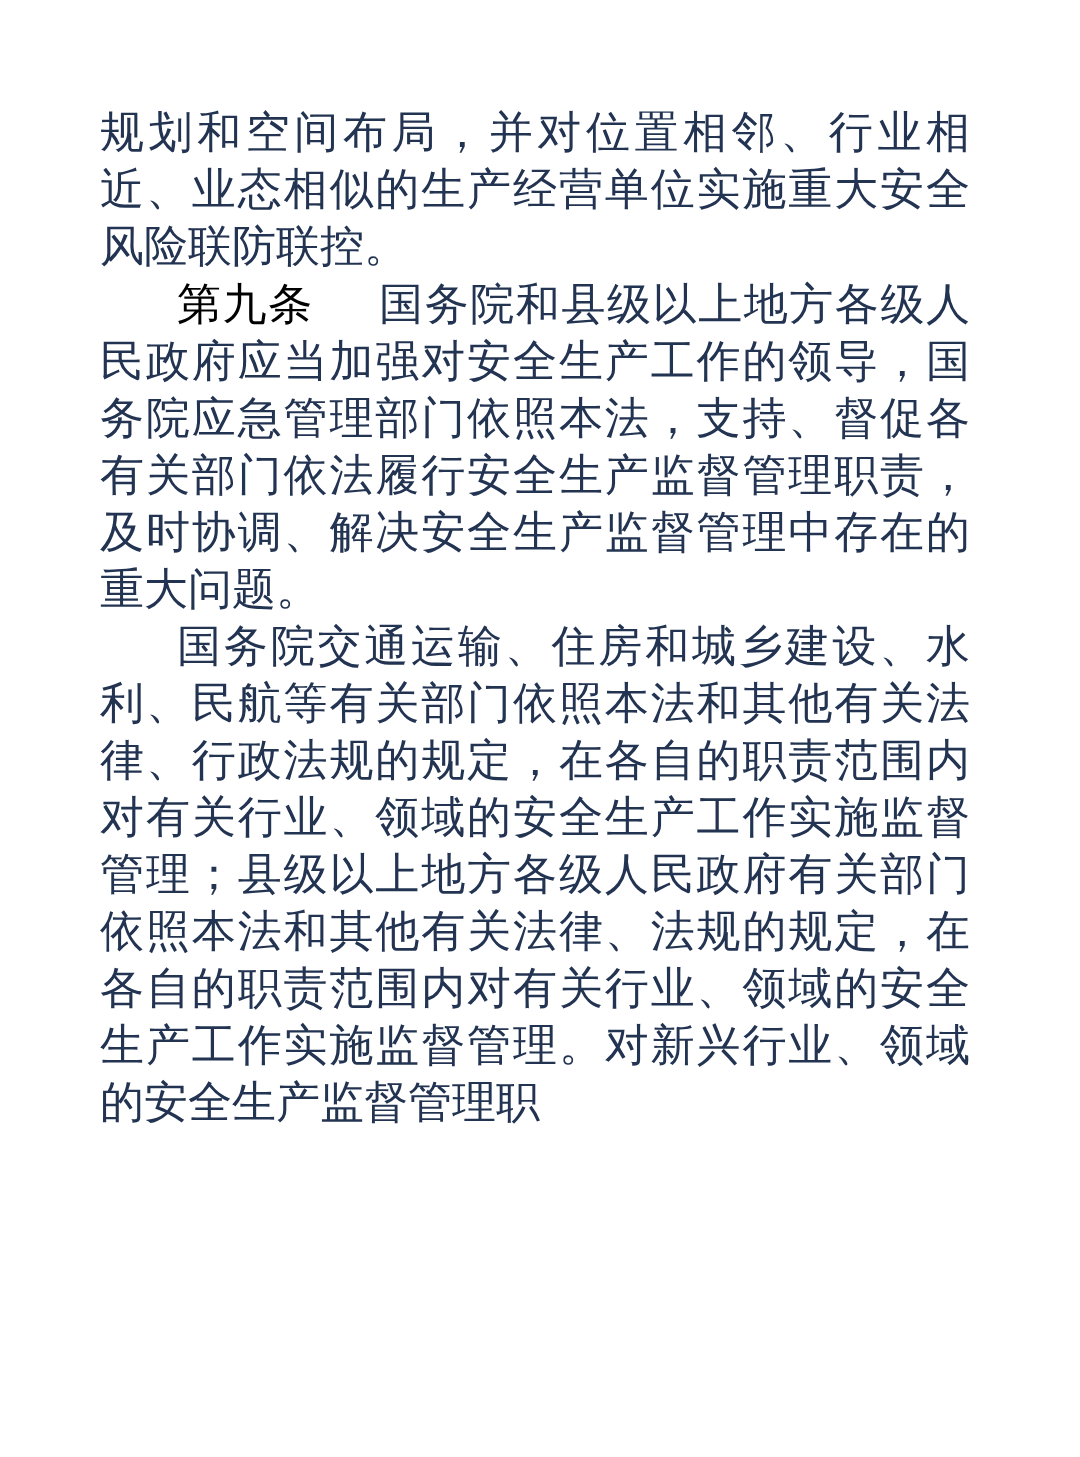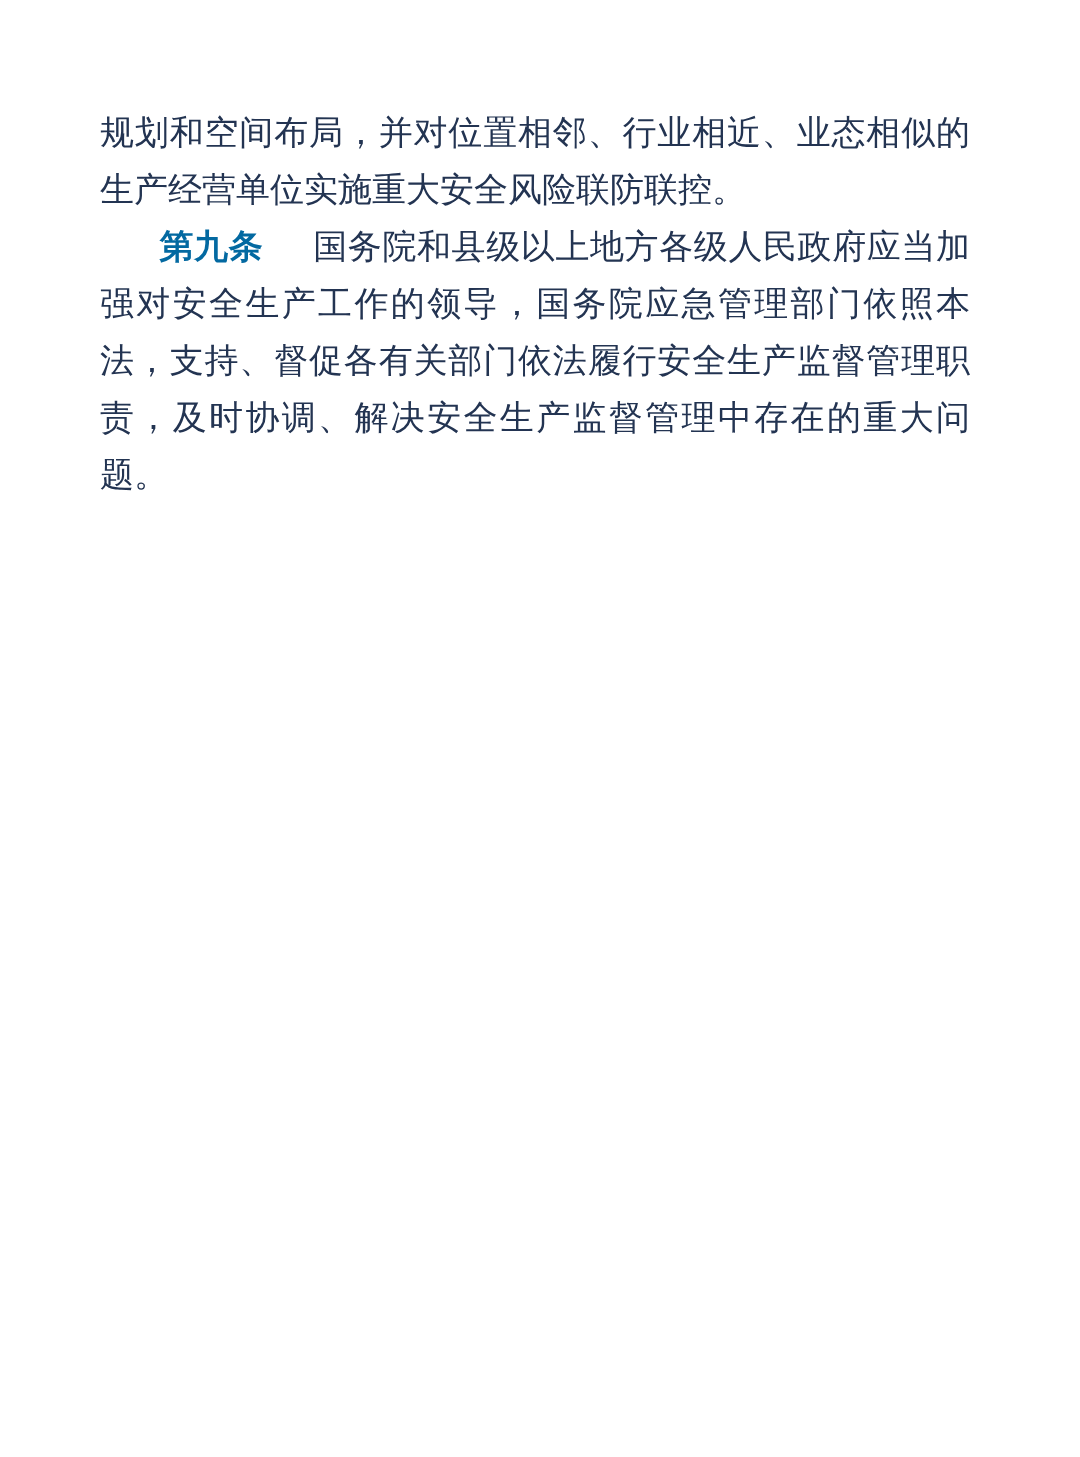--- a/index.html
+++ b/index.html
@@ -8,51 +8,52 @@
     background: #ffffff;
   }
   .page {
     position: relative;
     box-sizing: border-box;
     width: 1080px;
     height: 1457px;
     background: #ffffff;
     padding: 104px 110px 0 100px;
     font-family: "Liberation Serif", "DejaVu Serif", serif;
-    font-size: 34px;
+    font-size: 44px;
     line-height: 57px;
     color: #233452;
     text-align: justify;
     overflow: hidden;
   }
   .para {
     margin: 0;
     padding: 0;
     text-indent: 0;
   }
   .indent {
     text-indent: 1.75em;
   }
   .term {
     font-family: "Liberation Sans", "DejaVu Sans", sans-serif;
-    font-weight: bold;
-    color: #0369a1;
+    font-weight: normal;
+    color: #000000;
   }
   .gap {
     display: inline-block;
     height: 1px;
   }
   .gap-wide { width: 1.45em; }
   .gap-narrow { width: 0.7em; }
 </style>
 </head>
 <body>
 
 <main class="page">
 
   <p class="para"><span>规划和空间布局，并对位置相邻、行业相近、业态相似的生产经营单位实施重大安全风险联防联控。</span></p>
 
   <p class="para indent"><span class="term">第九条</span><span class="gap gap-wide"></span><span>国务院和县级以上地方各级人民政府应当加强对安全生产工作的领导，国务院应急管理部门依照本法，支持、督促各有关部门依法履行安全生产监督管理职责，及时协调、解决安全生产监督管理中存在的重大问题。</span></p>
 
 
 
+  <p class="para indent"><span>国务院交通运输、住房和城乡建设、水利、民航等有关部门依照本法和其他有关法律、行政法规的规定，在各自的职责范围内对有关行业、领域的安全生产工作实施监督管理；县级以上地方各级人民政府有关部门依照本法和其他有关法律、法规的规定，在各自的职责范围内对有关行业、领域的安全生产工作实施监督管理。对新兴行业、领域的安全生产监督管理职</span></p>
 
 </main>
 
 </body></html>

